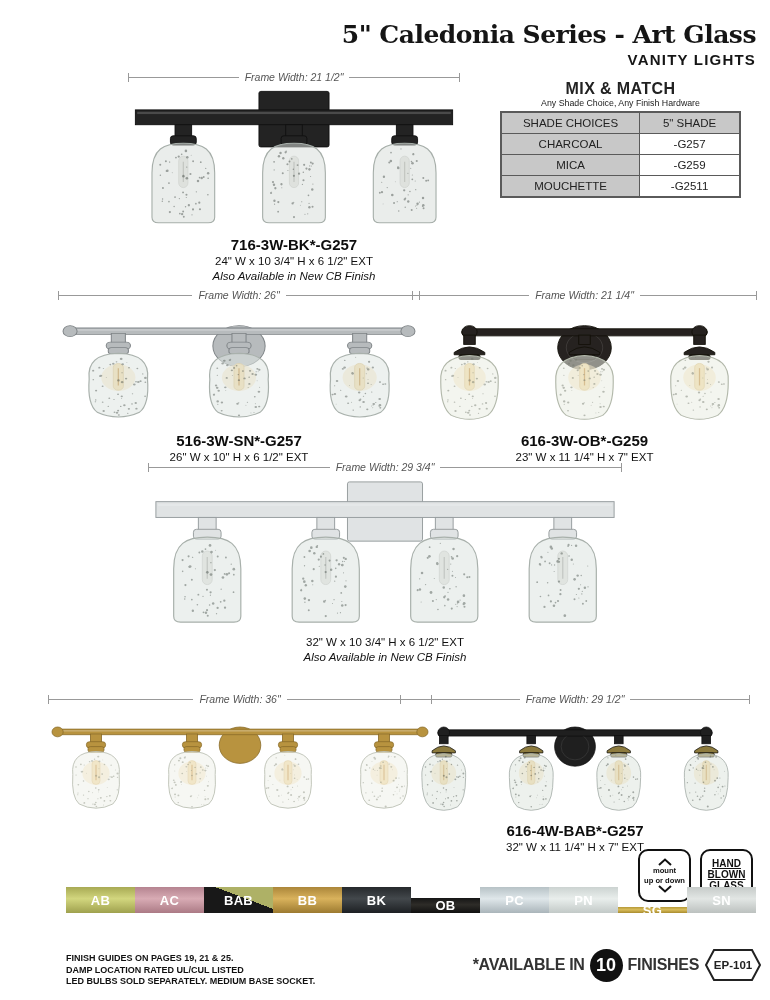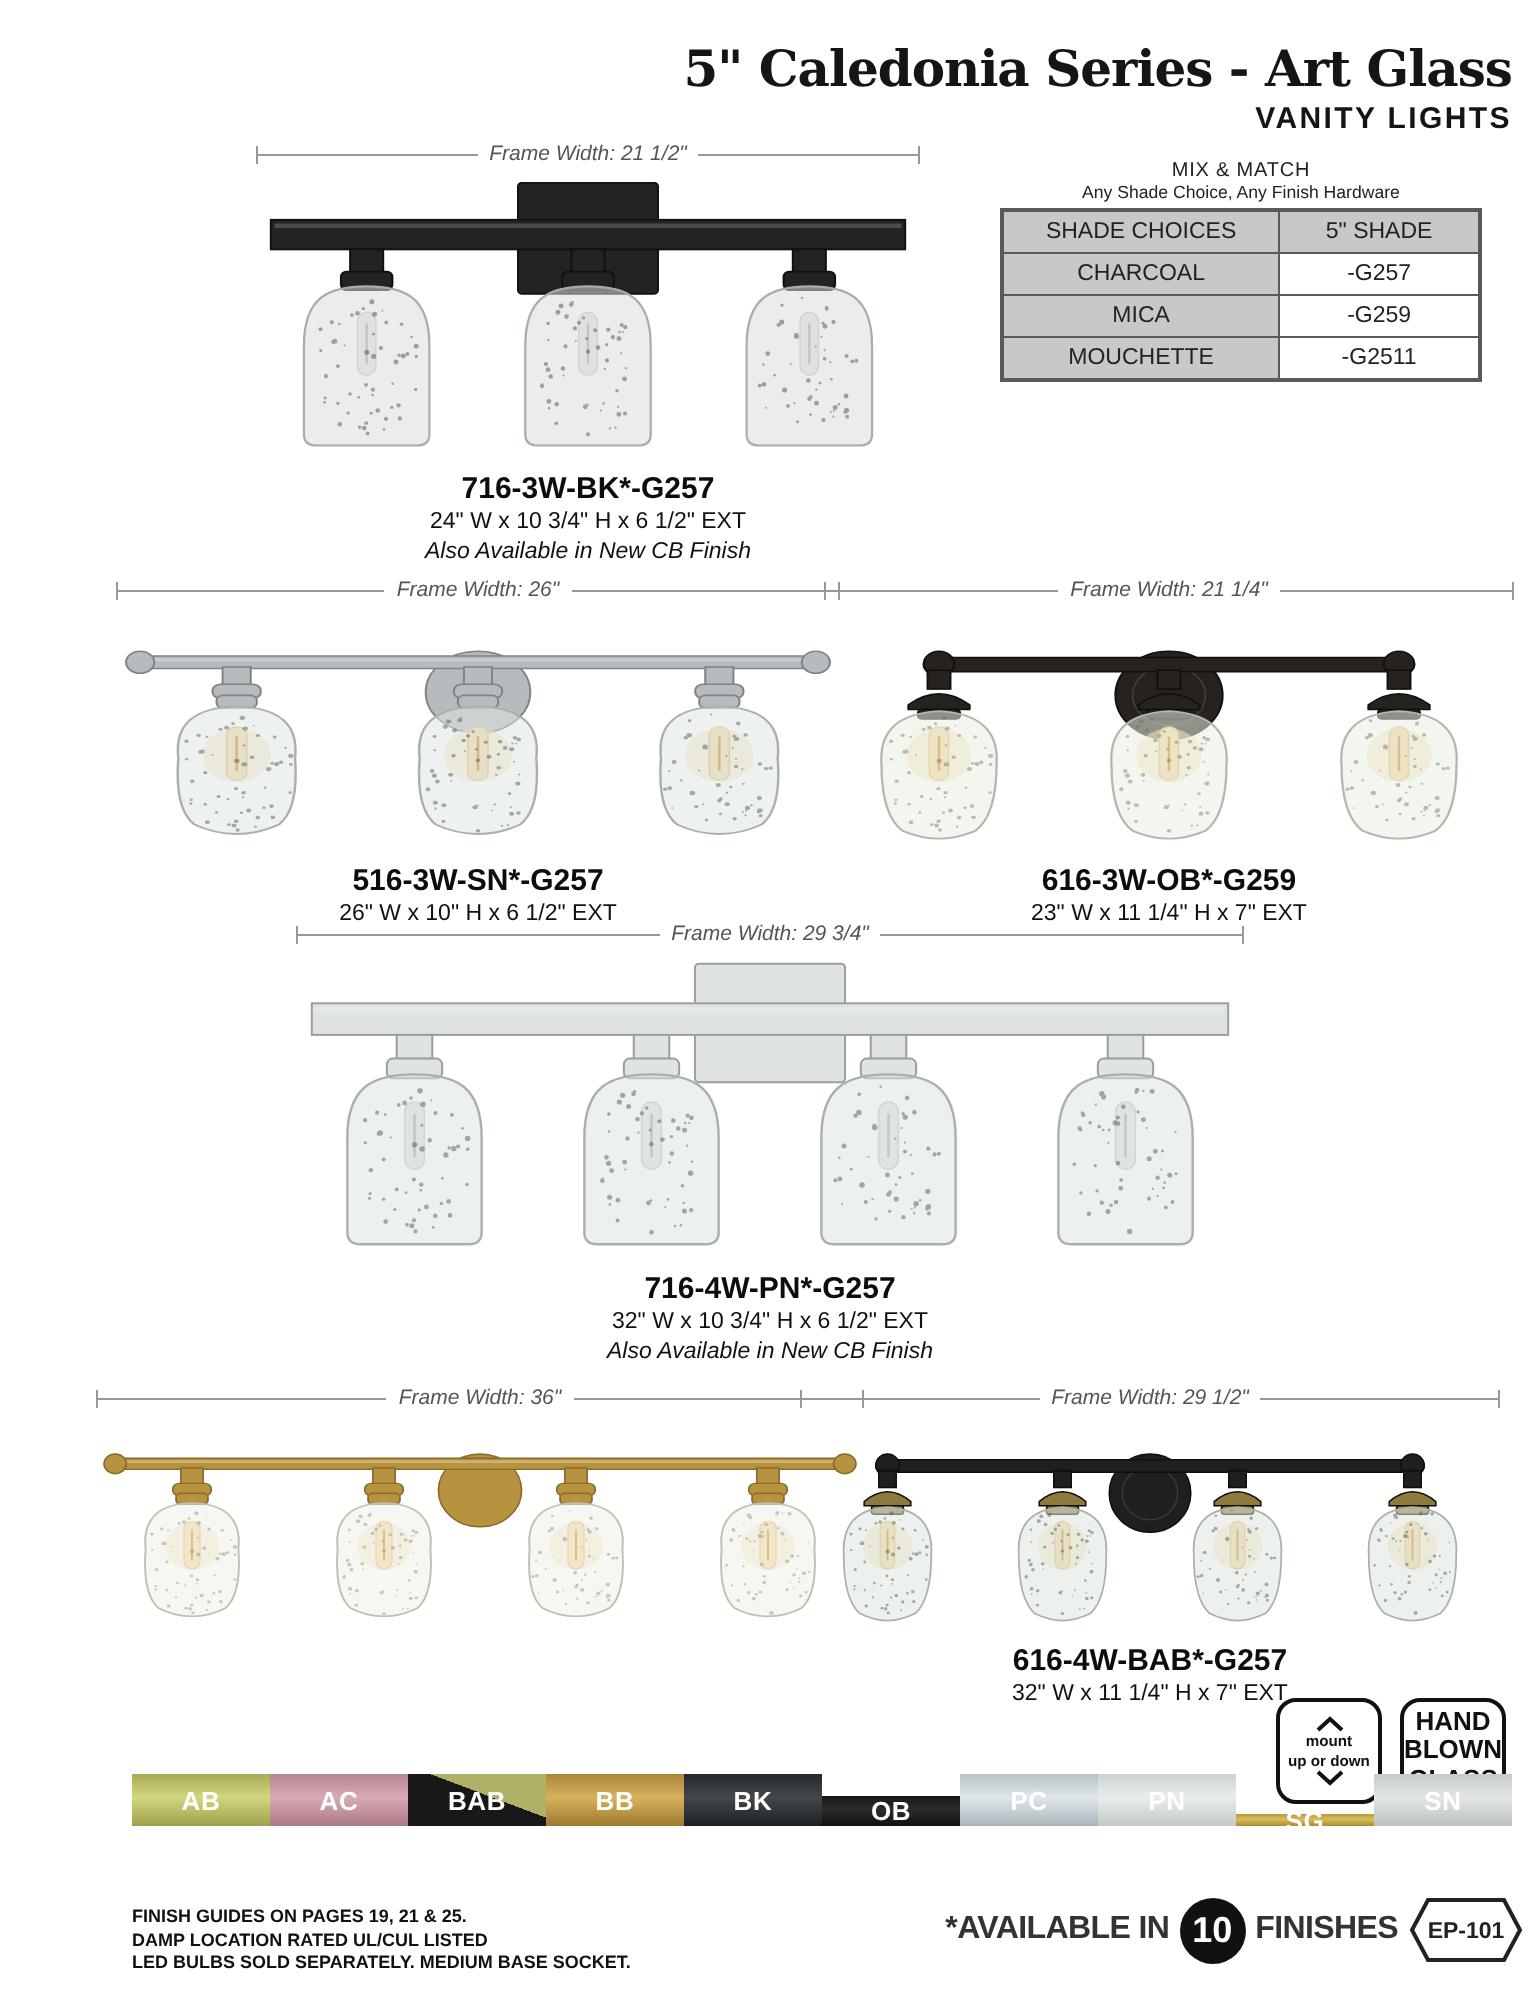--- a/index.html
+++ b/index.html
@@ -7,21 +7,21 @@
         font-family:"Liberation Sans",sans-serif;overflow:hidden;color:#111;}
 
   
   .masthead{position:absolute;top:20px;right:14px;text-align:right;}
   .masthead h1{margin:0;font-family:"DejaVu Serif",serif;font-weight:700;
                font-size:25px;letter-spacing:-0.5px;white-space:nowrap;color:#151515;}
   .masthead .subtitle{font-size:15px;font-weight:700;letter-spacing:1.2px;color:#151515;margin-top:2px;}
 
   
   .mixmatch{position:absolute;top:80px;left:500px;width:241px;text-align:center;color:#222;}
-  .mm-title{font-size:10px;font-weight:400;letter-spacing:.4px;}
+  .mm-title{font-size:16px;font-weight:700;letter-spacing:.4px;}
   .mm-sub{font-size:8.8px;margin-top:0;}
   .mixmatch table{width:100%;border-collapse:collapse;margin-top:3px;border:2px solid #5a5a5a;padding-left:19px;}
   .mixmatch th,.mixmatch td{border:1.6px solid #5a5a5a;font-size:11.5px;font-weight:400;
                             height:20px;padding:0 2px;text-align:center;color:#222;}
   .mixmatch th{background:#c8c8c8;}
   .mixmatch td.lbl{background:#c8c8c8;width:58%;}
   .mixmatch td.val{background:#ffffff;}
 
   
   .product{position:absolute;text-align:center;}
@@ -49,21 +49,21 @@
   .code{font-size:15px;font-weight:800;color:#0d0d0d;}
   .dims{font-size:11.5px;color:#111;}
   .note{font-size:11.5px;font-style:italic;color:#111;}
   .note:empty{display:none;}
 
   
   .badges{position:absolute;top:849px;left:638px;display:flex;gap:9px;justify-content:center;}
   .badge{width:53px;height:53px;border:2.5px solid #111;border-radius:10px;background:#fff;
          box-sizing:border-box;display:flex;flex-direction:column;align-items:center;justify-content:center;}
   .badge .bl{font-size:7.6px;font-weight:700;line-height:1.2;text-align:center;color:#111;}
-  .badge .hl{font-size:13px;font-weight:800;line-height:1.08;color:#111;}
+  .badge .hl{font-size:10px;font-weight:800;line-height:1.08;color:#111;text-decoration:underline;}
 
   
   .finishbar{position:absolute;top:887px;left:66px;width:690px;height:26px;display:flex;}
   .swatch{flex:1;display:flex;align-items:center;justify-content:center;
           font-size:13px;font-weight:700;color:#ffffff;letter-spacing:.3px;}
 
   
   .footer-left{position:absolute;top:953px;left:66px;font-size:9px;font-weight:700;
                line-height:1.3;color:#111;}
   .footer-right{position:absolute;top:948px;right:8px;display:flex;align-items:center;gap:5px;}
@@ -939,21 +939,20 @@
             <circle cx="408.7" cy="92.1" r="0.63"></circle>
             <circle cx="431.9" cy="126.9" r="1.02"></circle>
             <circle cx="397.3" cy="91.9" r="0.95"></circle>
             <circle cx="432.0" cy="106.7" r="1.28"></circle>
             <circle cx="426.4" cy="83.0" r="0.81"></circle>
             <circle cx="429.0" cy="72.3" r="0.58"></circle>
           </g>
         </svg>
       </div>
     <div class="caption">
-      <div class="code">716-4W-PN*-G257</div>
       <div class="dims">32" W x 10 3/4" H x 6 1/2" EXT</div>
       <div class="note">Also Available in New CB Finish</div>
     </div>
   </div>
 
   <div class="product p4">
     <div class="dimline">
       <span class="seg first"></span>
       <span class="dimlabel">Frame Width: 36"</span>
       <span class="seg last"></span>

